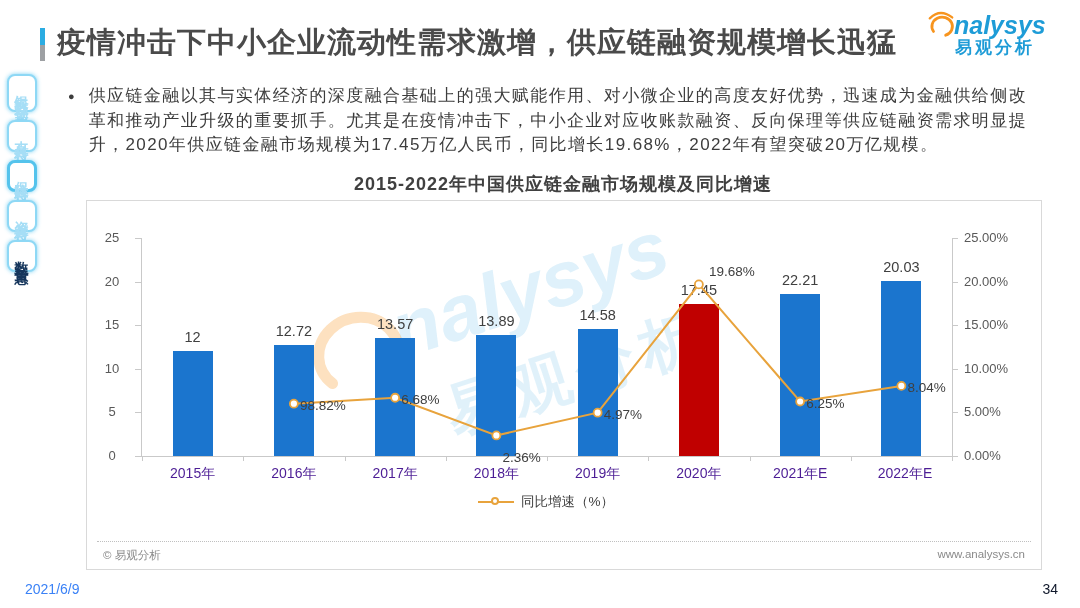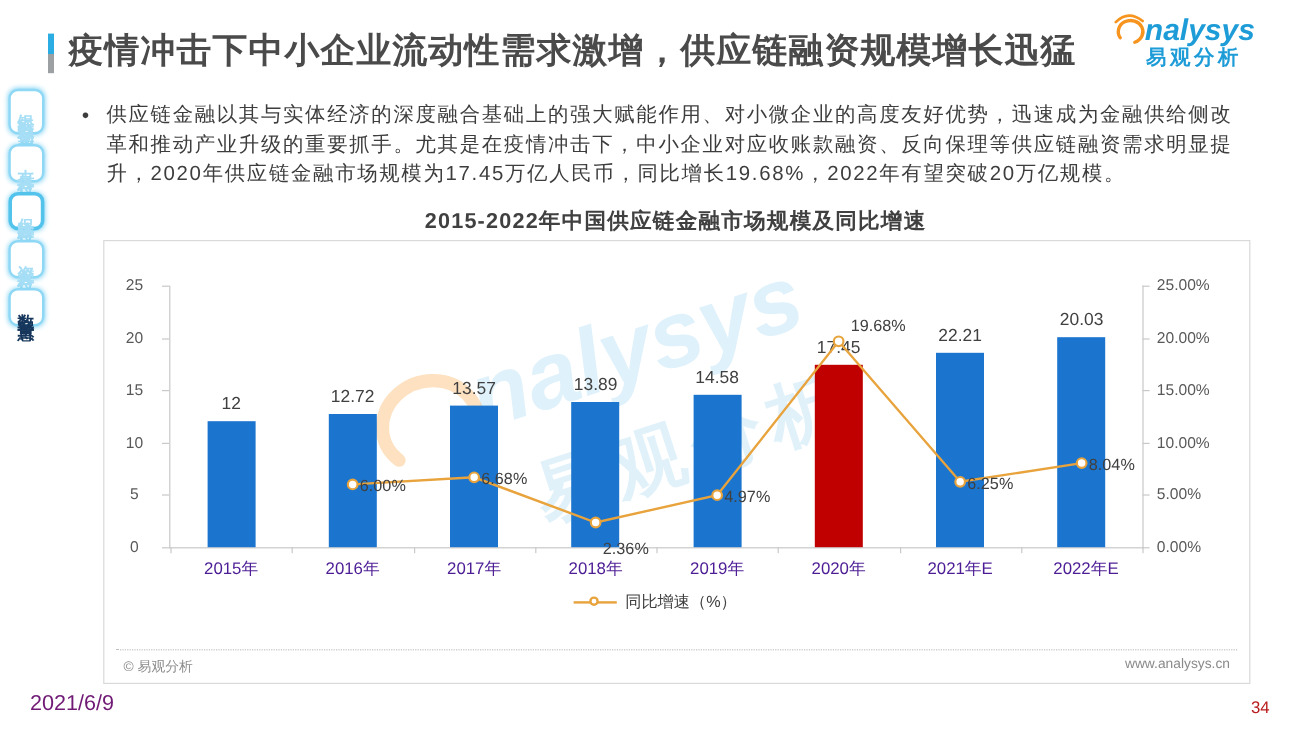--- a/index.html
+++ b/index.html
@@ -61,24 +61,24 @@
   .source-left{position:absolute;left:16px;top:347px;font-size:11.5px;color:#8A8A8A;}
   .source-right{position:absolute;right:16px;top:347px;font-size:11.5px;color:#8A8A8A;}
 
   .watermark{position:absolute;left:210px;top:45px;transform:rotate(-18deg);opacity:.8;pointer-events:none;}
   .wm-inner{display:flex;align-items:center;}
   .wm-latin{font-size:78px;font-weight:bold;font-style:italic;color:rgba(120,195,235,.30);line-height:.9;}
   .wm-cn{font-size:60px;font-weight:bold;color:rgba(120,195,235,.28);letter-spacing:8px;margin:0 0 0 130px;}
   .wm-swirl{width:120px;height:110px;opacity:.35;margin-right:-16px;}
 
   
-  .footer-date{position:absolute;left:25px;bottom:11px;font-size:18px;color:#701a75;}
+  .footer-date{position:absolute;left:25px;bottom:11px;font-size:14px;color:#3b82f6;}
   .footer-slogan{position:absolute;left:0;bottom:11px;width:100%;text-align:center;
                  font-size:14px;color:#595959;letter-spacing:1px;}
-  .footer-page{position:absolute;right:22px;bottom:11px;font-size:14px;color:#b91c1c;}
+  .footer-page{position:absolute;right:22px;bottom:11px;font-size:14px;color:#0f172a;}
 </style>
 </head>
 <body>
 
 <div class="slide">
 
   <div class="accent">
     <div class="a-top"></div>
       <div class="a-bot"></div>
   </div>
@@ -183,21 +183,21 @@
         <svg width="810" height="218" class="line-svg">
           <polyline points="151.875,165.68 253.125,159.7504 354.375,197.42079999999999 455.625,174.66160000000002 556.875,46.3904 658.125,163.5 759.375,147.89120000000003" fill="none" stroke="#E8A33C" stroke-width="2"></polyline>
           <circle cx="151.875" cy="165.68" r="4" fill="#fff" stroke="#E8A33C" stroke-width="1.8"></circle>
           <circle cx="253.125" cy="159.7504" r="4" fill="#fff" stroke="#E8A33C" stroke-width="1.8"></circle>
           <circle cx="354.375" cy="197.42079999999999" r="4" fill="#fff" stroke="#E8A33C" stroke-width="1.8"></circle>
           <circle cx="455.625" cy="174.66160000000002" r="4" fill="#fff" stroke="#E8A33C" stroke-width="1.8"></circle>
           <circle cx="556.875" cy="46.3904" r="4" fill="#fff" stroke="#E8A33C" stroke-width="1.8"></circle>
           <circle cx="658.125" cy="163.5" r="4" fill="#fff" stroke="#E8A33C" stroke-width="1.8"></circle>
           <circle cx="759.375" cy="147.89120000000003" r="4" fill="#fff" stroke="#E8A33C" stroke-width="1.8"></circle>
         </svg>
-        <div class="pt-label" style="left: 157.875px; top: 166.68px;">6.00%</div>
+        <div class="pt-label" style="left: 157.875px; top: 166.68px;">98.82%</div>
         <div class="pt-label" style="left: 259.125px; top: 160.75px;">6.68%</div>
         <div class="pt-label" style="left: 360.375px; top: 198.421px; margin-top: 21px;">2.36%</div>
         <div class="pt-label" style="left: 461.625px; top: 175.662px;">4.97%</div>
         <div class="pt-label" style="left: 566.875px; top: 33.3904px;">19.68%</div>
         <div class="pt-label" style="left: 664.125px; top: 164.5px;">6.25%</div>
         <div class="pt-label" style="left: 765.375px; top: 148.891px;">8.04%</div>
       </div>
 
     <div class="legend">
       <div class="legend-item">

